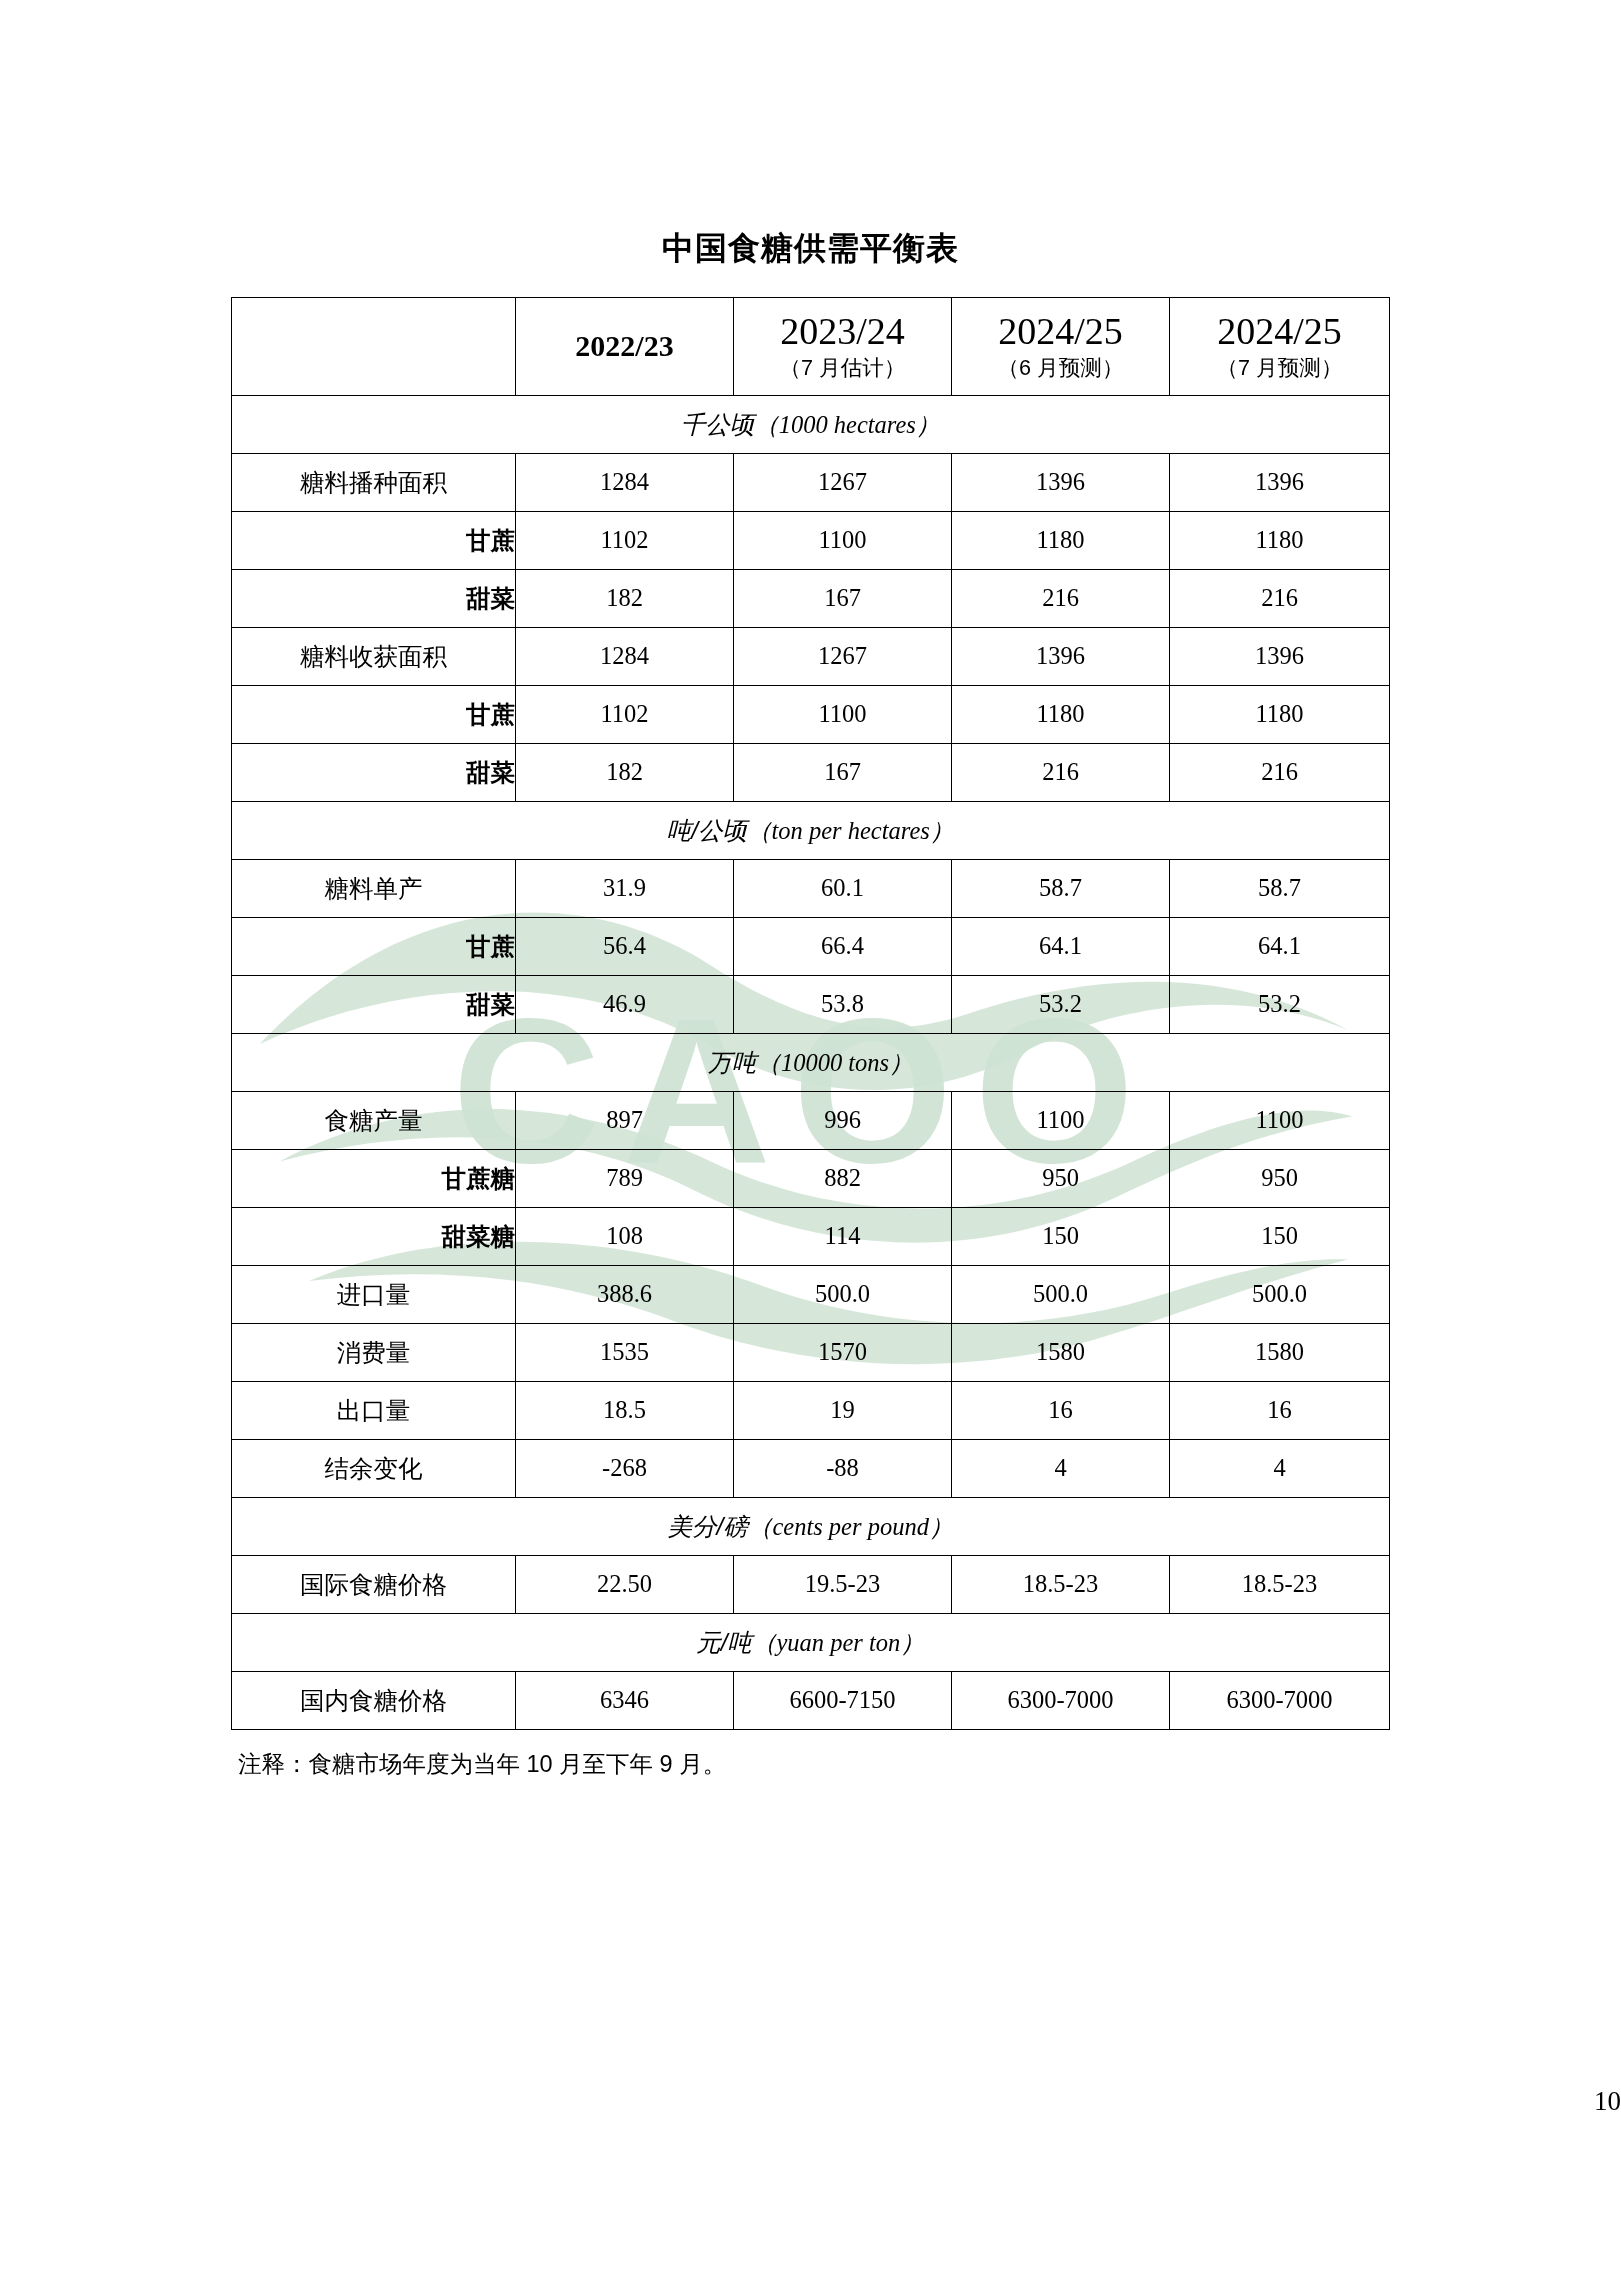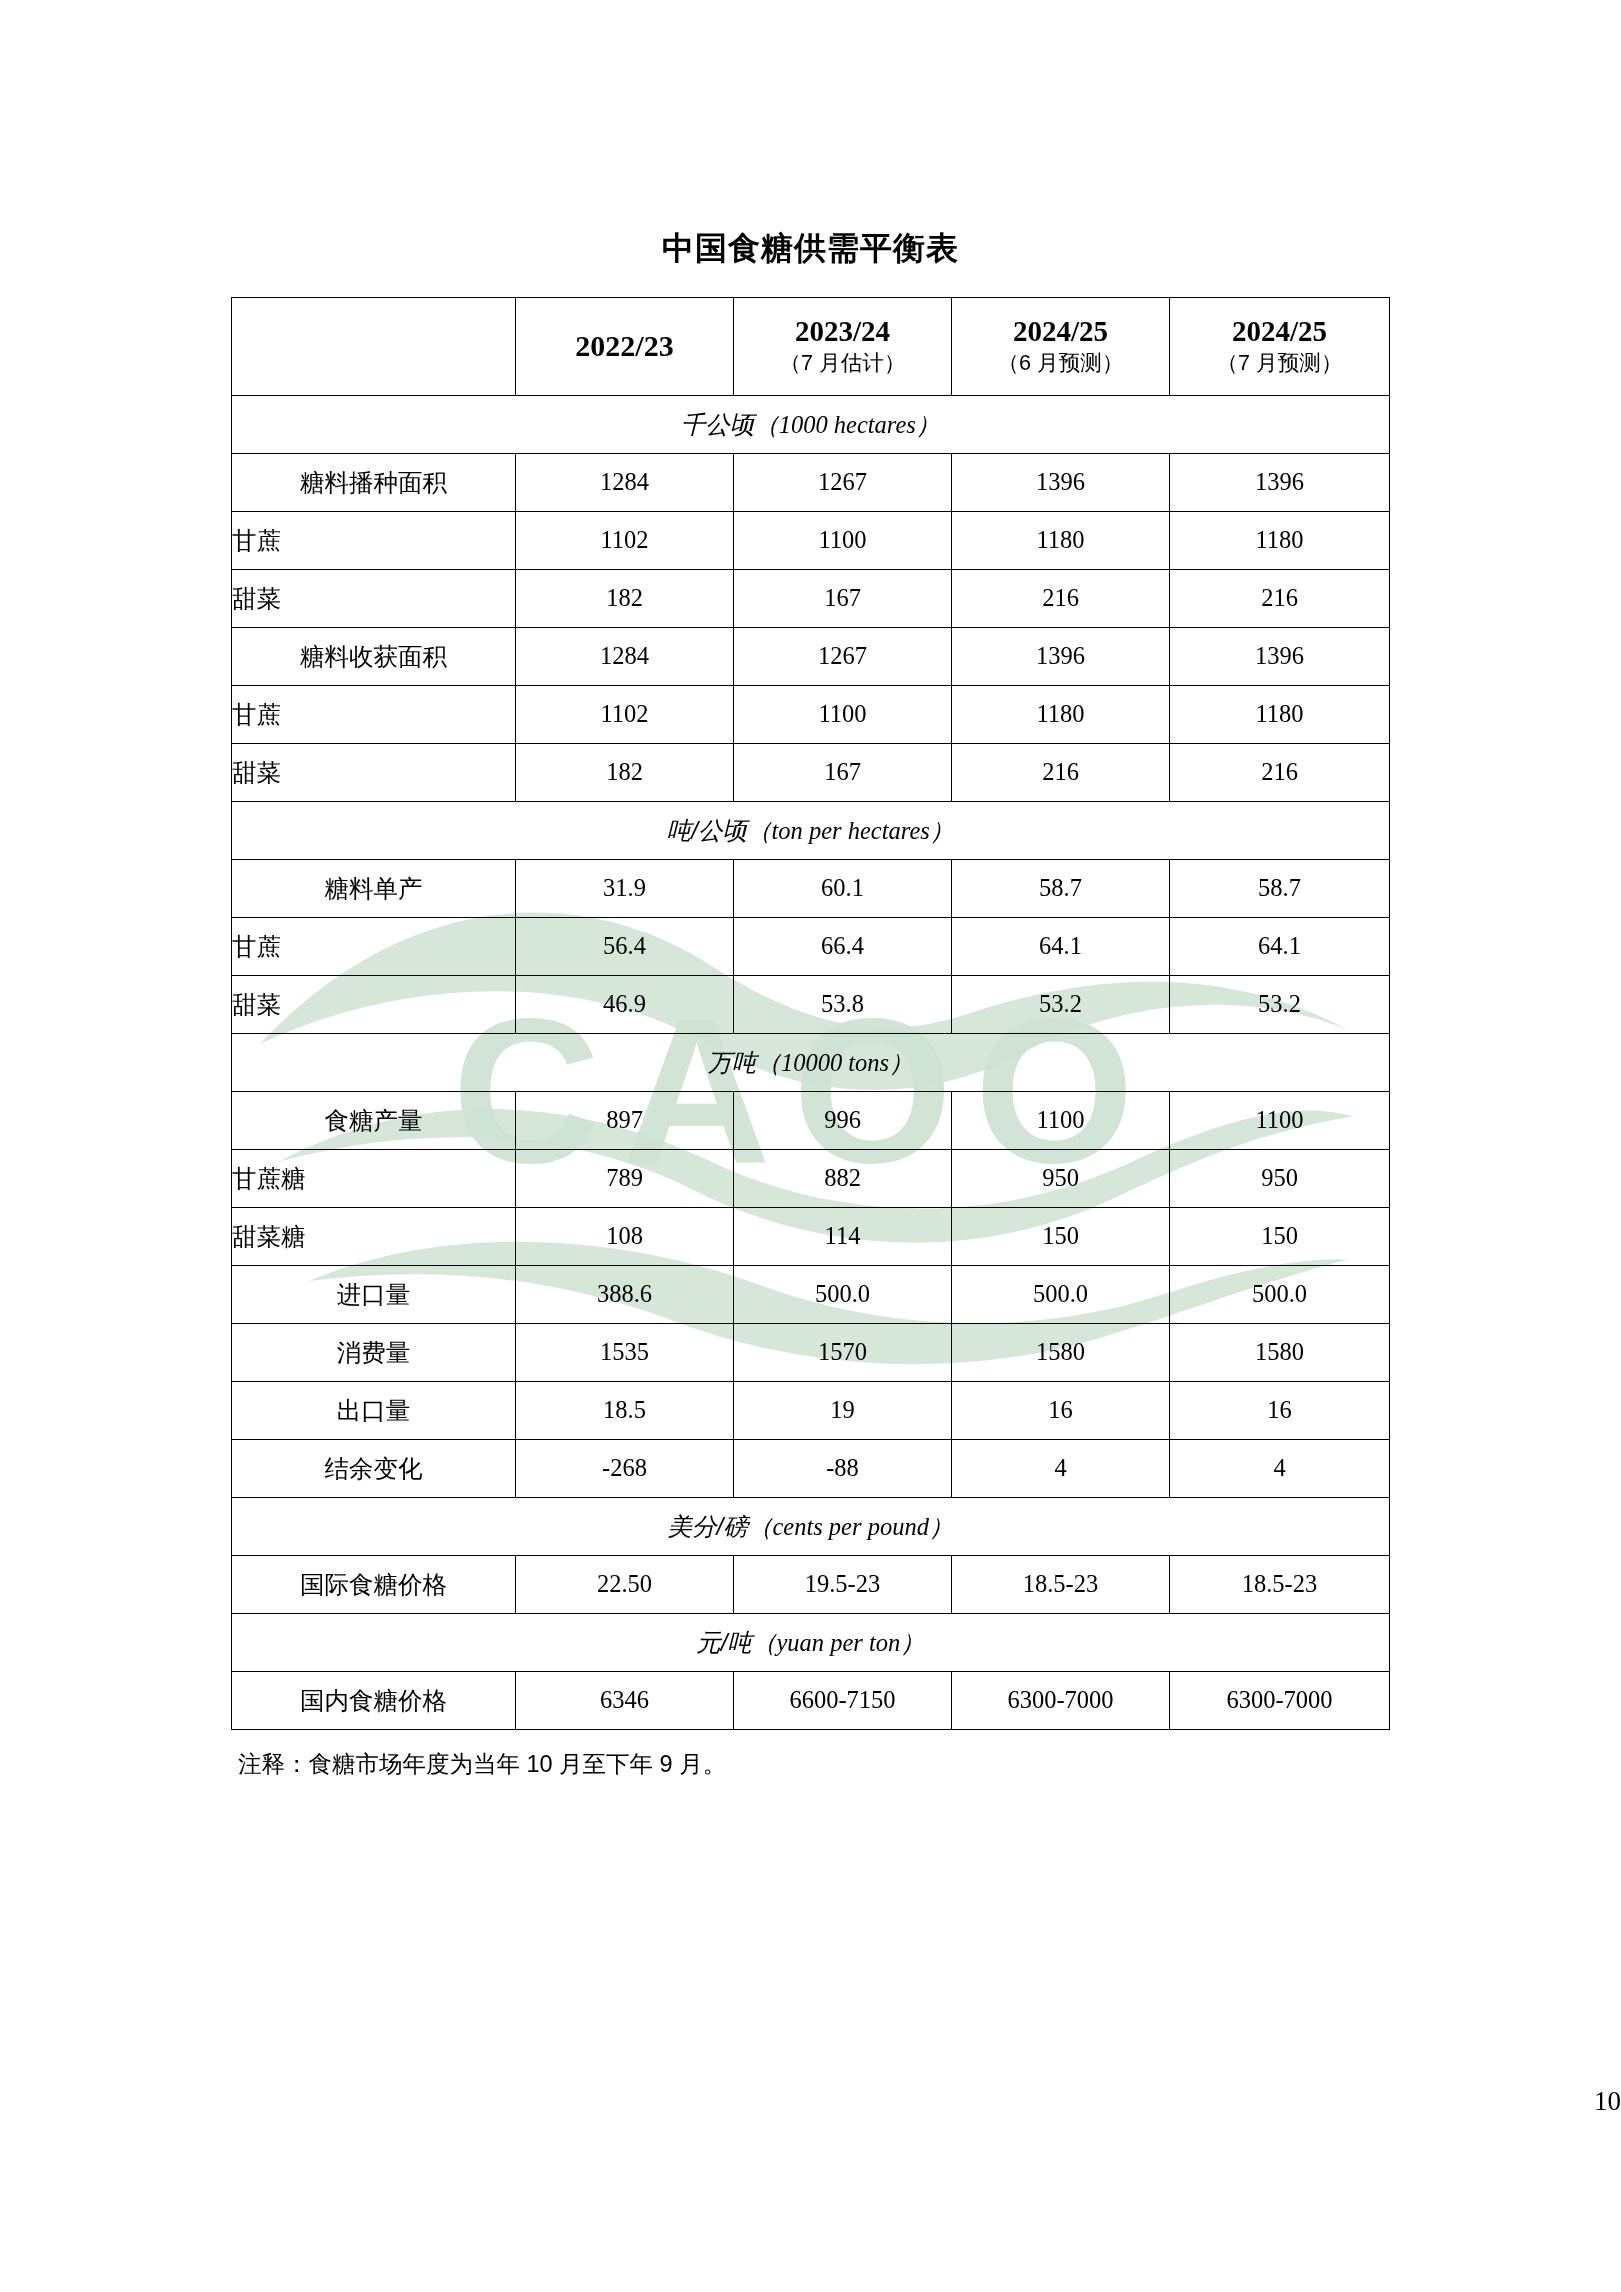--- a/index.html
+++ b/index.html
@@ -72,22 +72,22 @@
   col.c0 { width: 284px; }
   col.c1 { width: 218px; }
   col.c2 { width: 218px; }
   col.c3 { width: 218px; }
   col.c4 { width: 220px; }
 
   .hdr {
     height: 98px;
   }
   .hdr .yr {
-    font-weight: bold;
-    font-size: 29px;
+    font-weight: normal;
+    font-size: 38px;
     font-family: "Liberation Serif", serif;
     line-height: 1.15;
   }
   .hdr .sub {
     font-size: 21.6px;
     font-family: "Liberation Sans", "DejaVu Sans", sans-serif;
     line-height: 1.3;
   }
   .hdr .yr-big-only {
     font-weight: bold;
@@ -105,23 +105,24 @@
     font-style: italic;
   }
 
   .rowlabel {
     text-align: left;
     padding-left: 17.6px;
     font-family: "Liberation Sans", "DejaVu Sans", sans-serif;
     font-size: 26.5px;
   }
   .rowlabel.indent {
-    text-align: left;
+    text-align: right;
     padding-left: 0;
     font-size: 24.5px;
+    font-weight: bold;
   }
 
   .num {
     font-family: "Liberation Serif", "DejaVu Serif", serif;
     font-size: 25.5px;
   }
 
   .note {
     width: 1157px;
     margin: 18px auto 0 auto;

